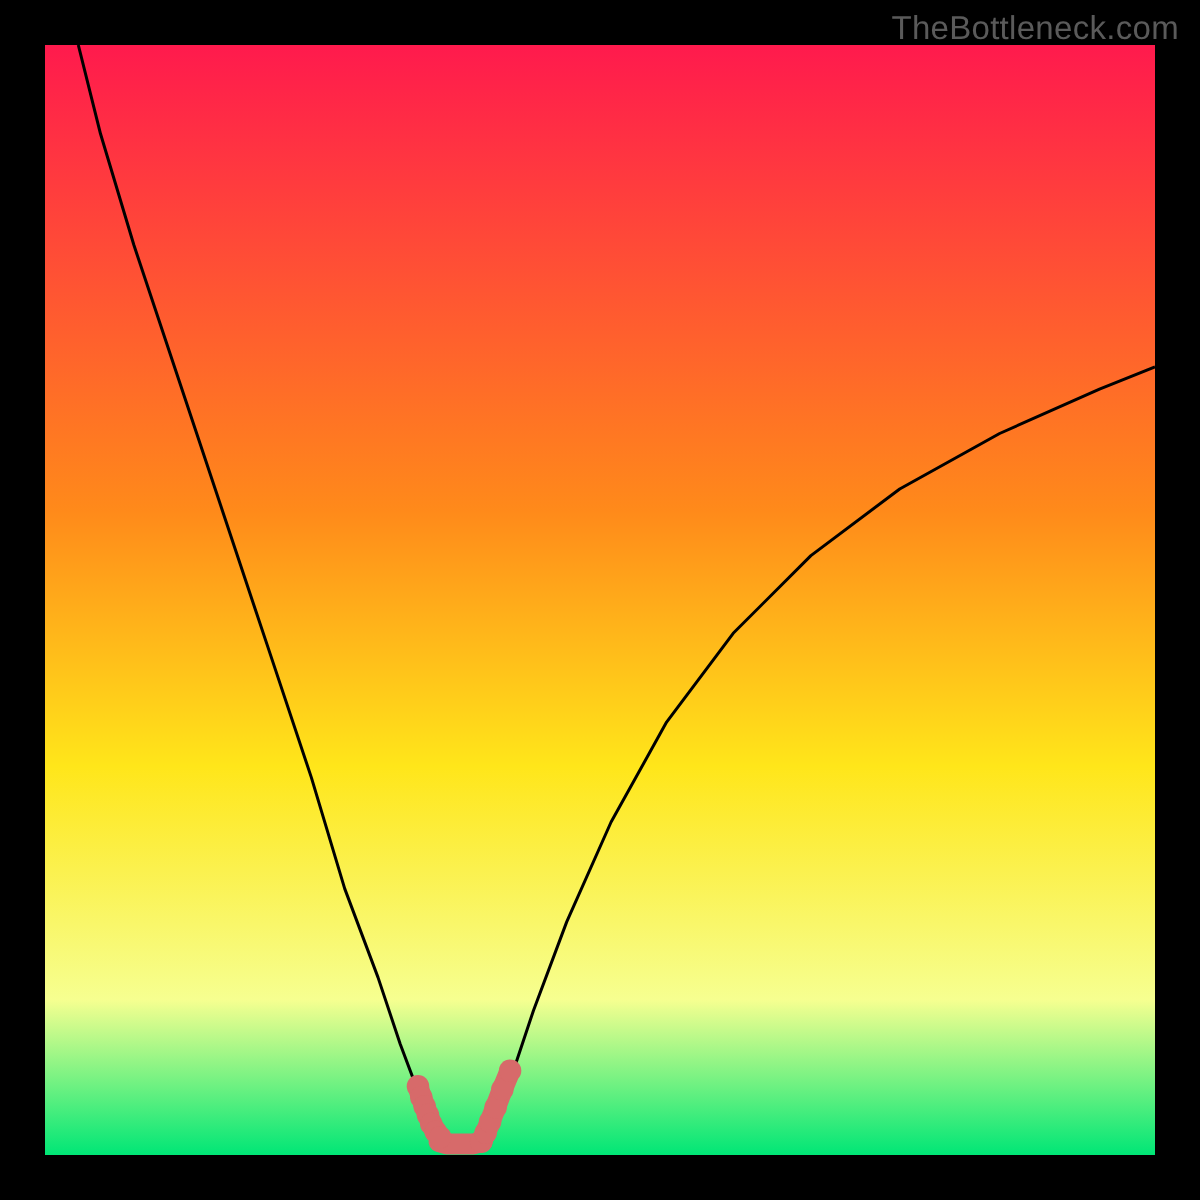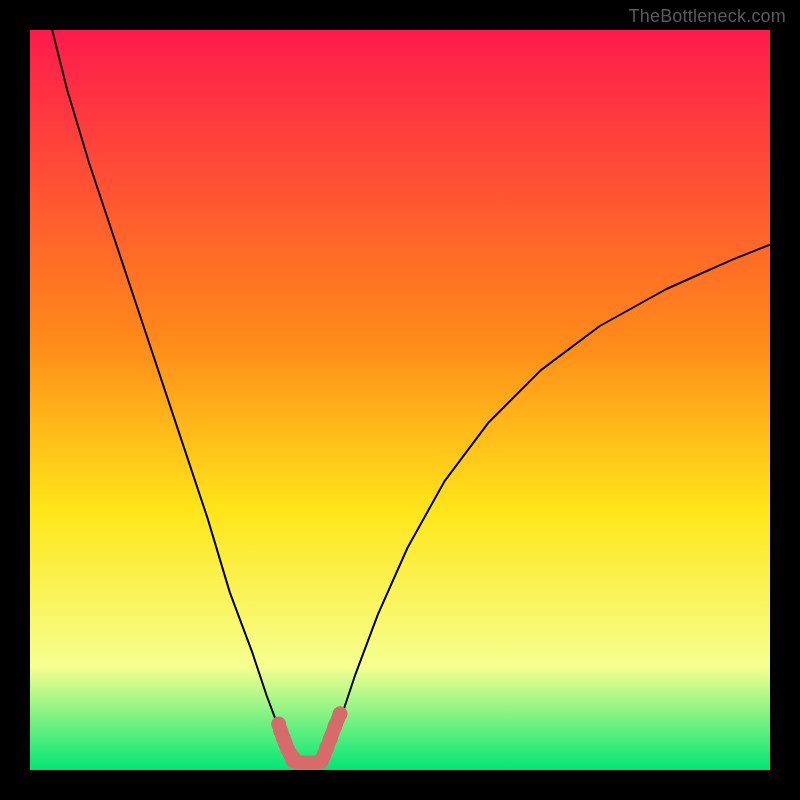--- a/index.html
+++ b/index.html
@@ -15,21 +15,21 @@
     position: relative;
     width: 800px;
     height: 800px;
     background: #000;
   }
   .watermark {
     position: absolute;
     top: 6px;
     right: 14px;
     color: #5a5a5a;
-    font-size: 18px;
+    font-size: 22px;
     font-weight: 500;
     letter-spacing: 0.2px;
     z-index: 10;
   }
   .plot {
     position: absolute;
     left: 30px;
     top: 30px;
     width: 740px;
     height: 740px;

